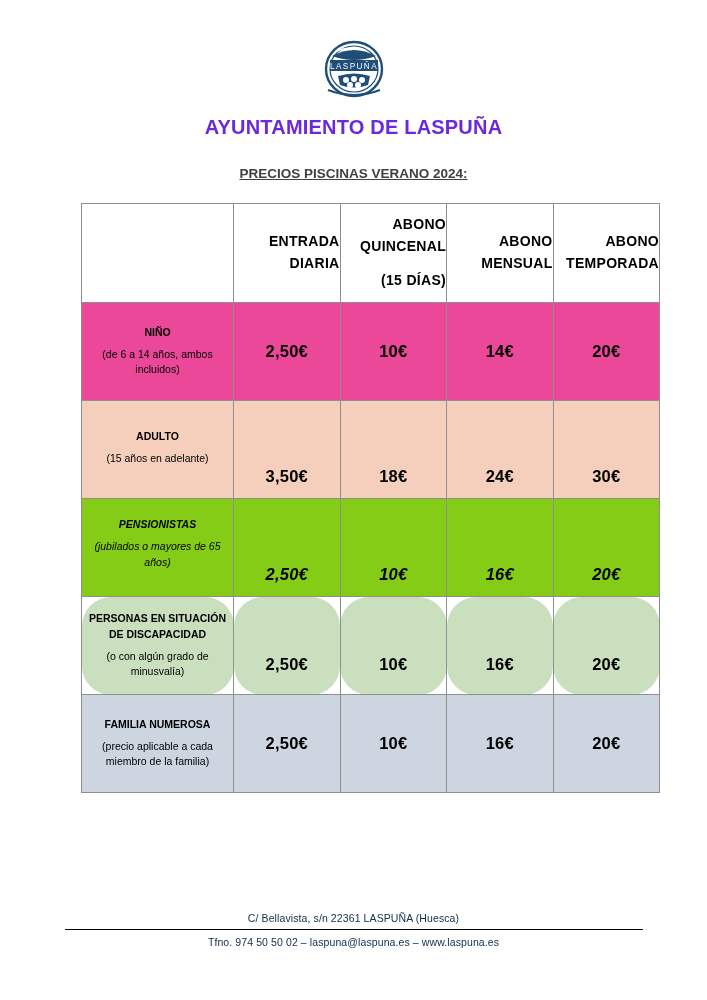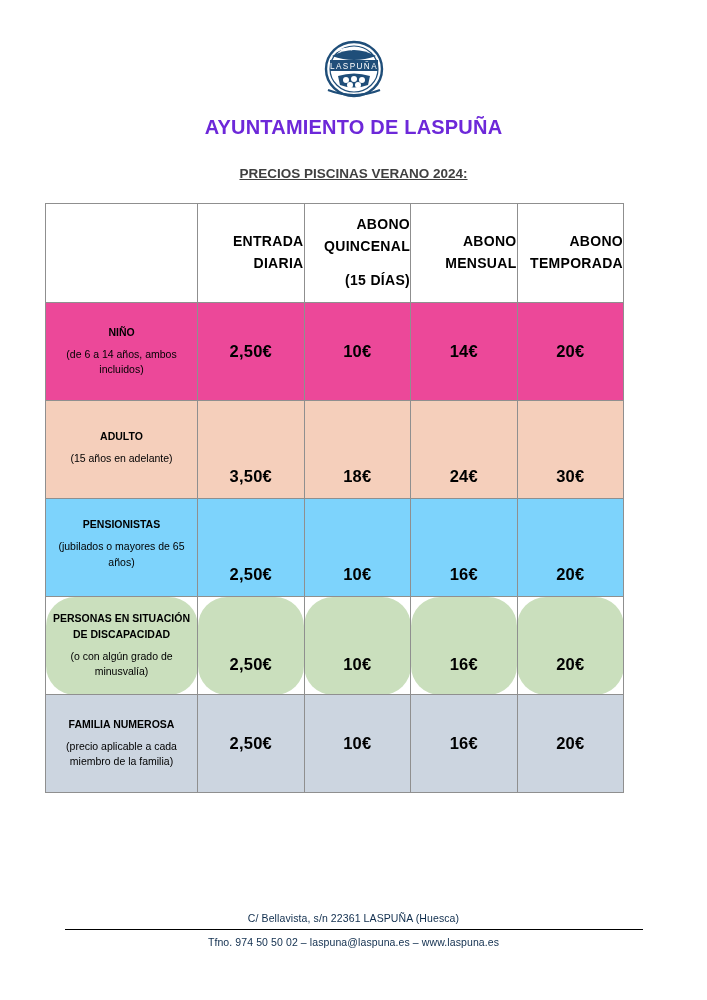--- a/index.html
+++ b/index.html
@@ -13,21 +13,21 @@
     font-family: "Liberation Sans", sans-serif;
     color: #000000;
     position: relative;
     overflow: hidden;
   }
   .page {
     width: 707px;
     height: 1000px;
     position: relative;
     box-sizing: border-box;
-    padding: 0 45px;
+    padding: 0 81px;
   }
 
   
   .logo-wrap {
     padding-top: 38px;
     display: flex;
     justify-content: center;
   }
   .logo {
     width: 84px;
@@ -105,21 +105,21 @@
   td.val {
     text-align: center;
     font-size: 16.5px;
     font-weight: bold;
     letter-spacing: 0.2px;
   }
 
   
   .row-nino td { background: #ec4899; }
   .row-adulto td { background: #f5cfbb; }
-  .row-pension td { background: #7dd3fc; }
+  .row-pension td { background: #84cc16; font-style: italic; }
   .row-discap td { background: #cadfbd; border-radius: 29px; }
   .row-familia td { background: #ccd5e0; }
 
   
   .row-adulto td.val,
   .row-pension td.val { vertical-align: bottom; padding-bottom: 12px; }
   .row-discap td.val { vertical-align: bottom; padding-bottom: 20px; }
   .row-adulto td.cat { vertical-align: top; padding-top: 28px; }
   .row-pension td.cat { vertical-align: top; padding-top: 18px; }
   .row-discap td.cat { vertical-align: top; padding-top: 14px; }

